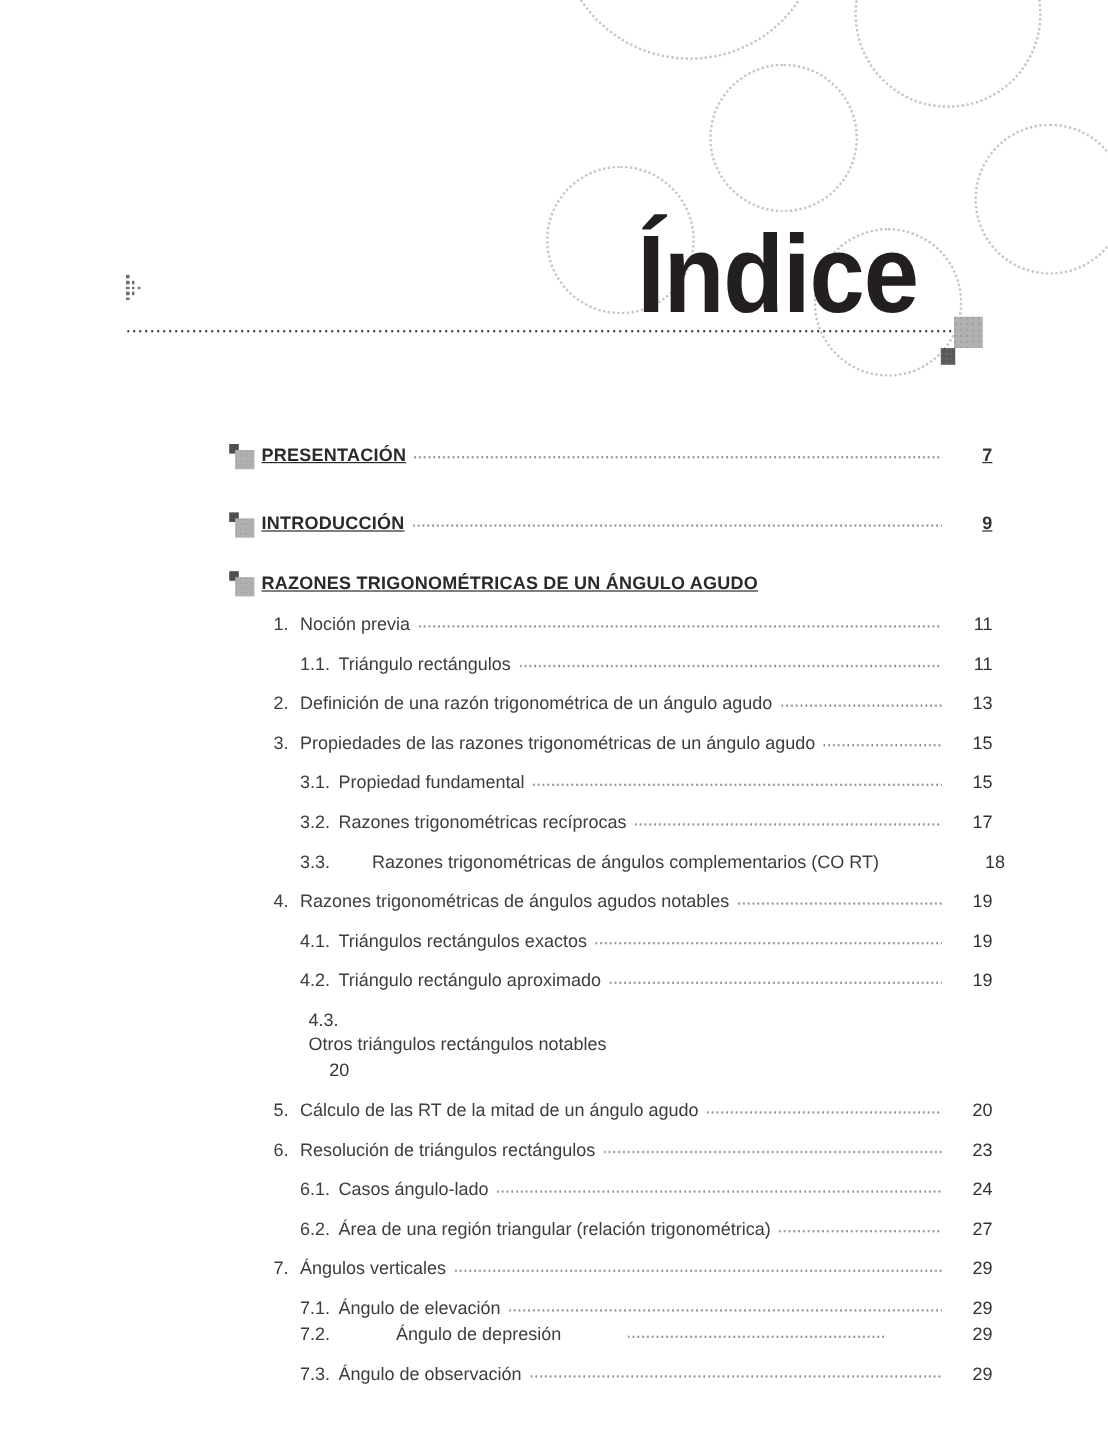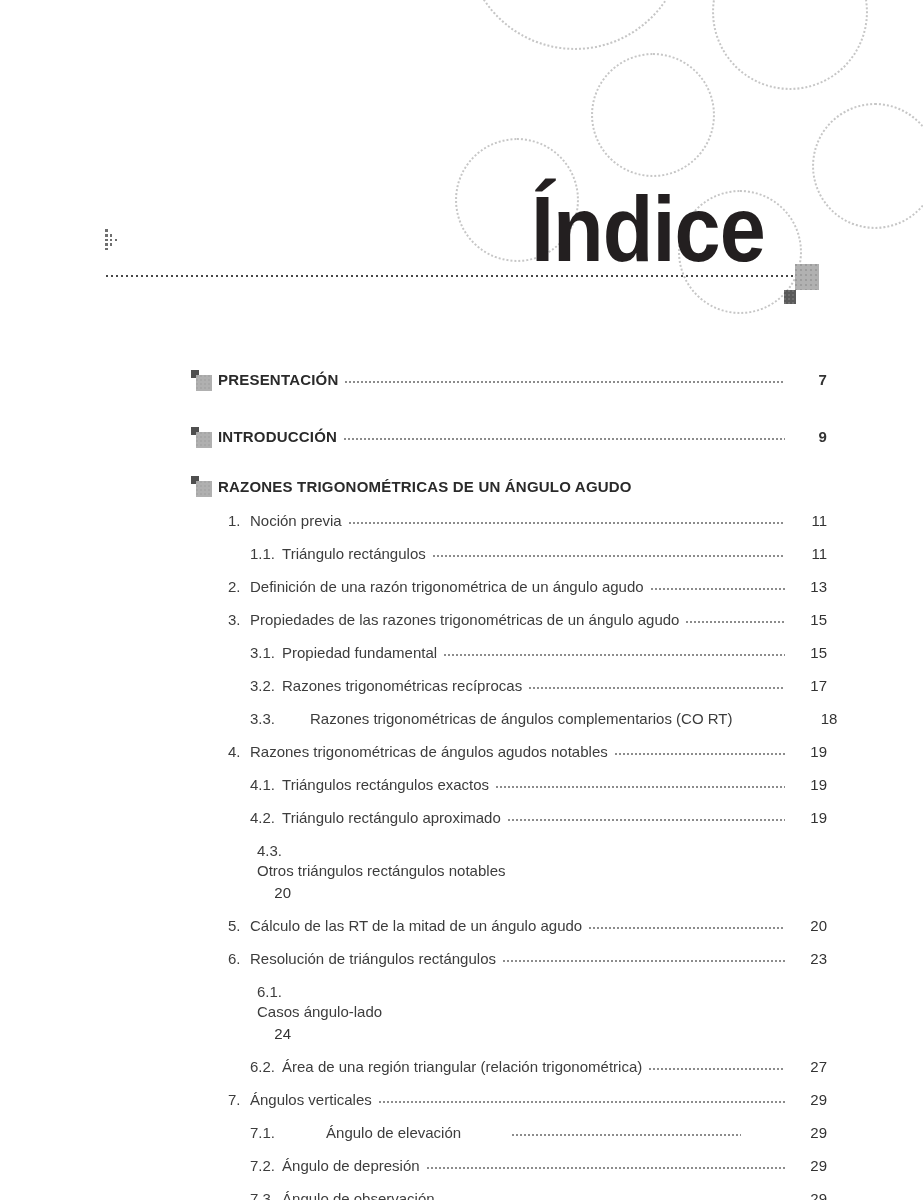--- a/index.html
+++ b/index.html
@@ -77,20 +77,21 @@
   .row{
     display:flex;
     align-items:baseline;
     font-size:15px;
     line-height:20px;
   }
   .row.section{
     font-weight:bold;
     color:#2a2a2a;
     letter-spacing:0.2px;
+    text-decoration:underline;
   }
   .row.item{padding-left:37px;}
   .row.sub{padding-left:59px;}
   .num{width:22px;flex:0 0 auto;}
   .subnum{flex:0 0 auto;margin-right:7px;}
   .label{flex:0 0 auto;white-space:nowrap;}
   .leader{
     flex:1 1 auto;
     height:2px;
     margin:0 8px 0 7px;
@@ -248,45 +249,45 @@
       <span class="label">Cálculo de las RT de la mitad de un ángulo agudo</span>
       <span class="leader"></span>
       <span class="pageno">20</span>
     </div>
     <div class="row item" style="margin-top: 13px;">
       <span class="num">6.</span>
       <span class="label">Resolución de triángulos rectángulos</span>
       <span class="leader"></span>
       <span class="pageno">23</span>
     </div>
-    <div class="row sub" style="margin-top: 13px; flex-direction: column;">
+    <div class="row sub" style="margin-top: 13px;">
       <span class="subnum">6.1.</span>
       <span class="label">Casos ángulo-lado</span>
       <span class="leader"></span>
       <span class="pageno">24</span>
     </div>
     <div class="row sub" style="margin-top: 13px;">
       <span class="subnum">6.2.</span>
       <span class="label">Área de una región triangular (relación trigonométrica)</span>
       <span class="leader"></span>
       <span class="pageno">27</span>
     </div>
     <div class="row item" style="margin-top: 13px;">
       <span class="num">7.</span>
       <span class="label">Ángulos verticales</span>
       <span class="leader"></span>
       <span class="pageno">29</span>
     </div>
-    <div class="row sub" style="margin-top: 13px; gap: 44px;">
+    <div class="row sub" style="margin-top: 13px;">
       <span class="subnum">7.1.</span>
       <span class="label">Ángulo de elevación</span>
       <span class="leader"></span>
       <span class="pageno">29</span>
     </div>
-    <div class="row sub" style="margin-top: 13px;">
+    <div class="row sub" style="margin-top: 2px; gap: 48px;">
       <span class="subnum">7.2.</span>
       <span class="label">Ángulo de depresión</span>
       <span class="leader"></span>
       <span class="pageno">29</span>
     </div>
     <div class="row sub" style="margin-top: 13px;">
       <span class="subnum">7.3.</span>
       <span class="label">Ángulo de observación</span>
       <span class="leader"></span>
       <span class="pageno">29</span>

